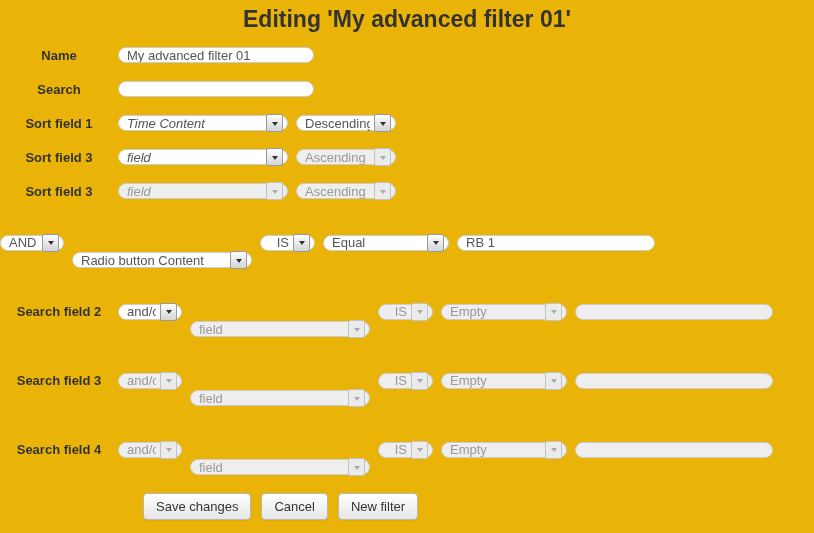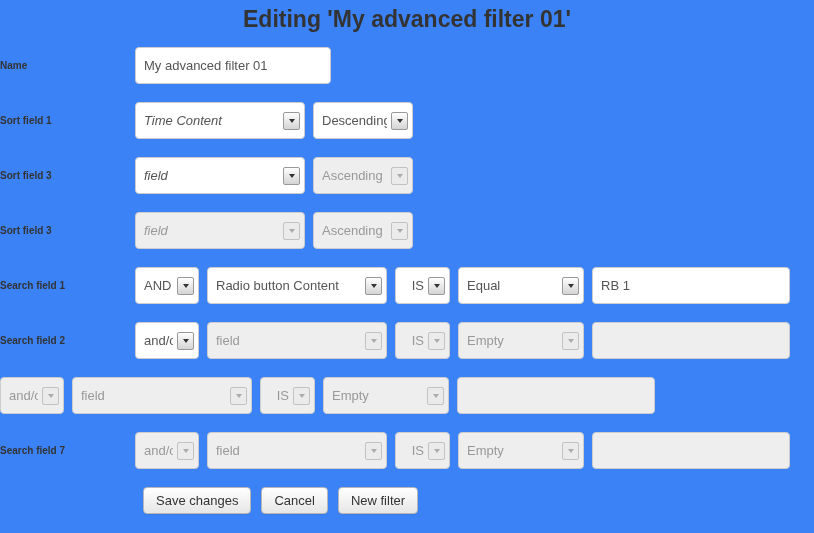--- a/index.html
+++ b/index.html
@@ -1,32 +1,32 @@
 <!DOCTYPE html>
 <html><head>
 <meta charset="utf-8">
 <style>
   * { box-sizing: border-box; margin: 0; padding: 0; }
   html, body { background: #ffffff; }
   body {
     width: 814px; height: 533px; overflow: hidden;
     font-family: "Liberation Sans", sans-serif;
   }
-  .page { width: 814px; height: 533px; background: #3b82f6; }
+  .page { width: 814px; height: 533px; background: #eab308; }
   .title {
     text-align: center; font-size: 23px; font-weight: bold; color: #333;
     padding-top: 6px; margin-bottom: 14px; letter-spacing: 0;
   }
   .row { display: flex; align-items: center; margin-bottom: 18px; }
   .lbl {
-    width: 118px; flex-shrink: 0; text-align: left; margin-right: 17px;
-    font-size: 10px; font-weight: bold; color: #333; white-space: nowrap;
+    width: 118px; flex-shrink: 0; text-align: center; 
+    font-size: 13px; font-weight: bold; color: #333; white-space: nowrap;
   }
   .ctl {
-    height: 37px; border: 1px solid #ccc; border-radius: 4px;
+    height: 16px; border: 1px solid #ccc; border-radius: 12px;
     background: #fff; font-size: 13px; color: #555;
     font-family: "Liberation Sans", sans-serif;
   }
   input.ctl { padding: 4px 8px; outline: none; margin-right: 8px; }
   .select {
     display: flex; align-items: center; padding-left: 8px; margin-right: 8px;
     cursor: default; user-select: none;
   }
   .select .val { flex: 1; white-space: nowrap; overflow: hidden; line-height: 25px; }
   .sel-btn {
@@ -37,21 +37,21 @@
   }
   .tri {
     width: 0; height: 0; margin-top: 1px;
     border-left: 3px solid transparent; border-right: 3px solid transparent;
     border-top: 4px solid #333;
   }
   .disabled { background: #eee !important; color: #999 !important; }
   .select.disabled .sel-btn { border-color: #c2c2c2; background: #ebebeb; }
   .select.disabled .tri { border-top-color: #ababab; }
   .w196 { width: 196px; } .w80 { width: 80px; } .w170 { width: 170px; font-style: italic; }
-  .w100 { width: 100px; } .w64 { width: 64px; } .w180 { width: 180px; }
+  .w100 { width: 100px; } .w64 { width: 64px; } .w180 { width: 180px; margin-top: 35px; }
   .w55 { width: 55px; text-align: right; } .w126 { width: 126px; } .w198 { width: 198px; }
   .btn-row { padding-left: 143px; }
   .btn {
     height: 27px; padding: 0 12px; margin-right: 10px;
     border: 1px solid #b7b7b7; border-radius: 4px;
     background: linear-gradient(#ffffff, #e6e6e6);
     color: #333; font-size: 13px; font-family: "Liberation Sans", sans-serif;
     cursor: pointer; box-shadow: 0 1px 1px rgba(0,0,0,0.05); text-align: center;
   }
 </style>
@@ -61,20 +61,24 @@
 <div class="page">
 
   <div class="title">Editing 'My advanced filter 01'</div>
 
   <div class="row">
     <div class="lbl">Name</div>
     <input class="ctl w196" type="text" value="My advanced filter 01" style="">
   </div>
 
 
+  <div class="row">
+    <div class="lbl">Search</div>
+    <input class="ctl w196" type="text" value="" style="">
+  </div>
 
   <div class="row">
     <div class="lbl">Sort field 1</div>
     <div class="ctl select w170">
       <span class="val">Time Content</span>
       <span class="sel-btn">
           <span class="tri"></span>
         </span>
     </div>
     <div class="ctl select w100">
@@ -111,21 +115,20 @@
     </div>
     <div class="ctl select w100 disabled">
       <span class="val">Ascending</span>
       <span class="sel-btn">
           <span class="tri"></span>
         </span>
     </div>
   </div>
 
   <div class="row">
-    <div class="lbl">Search field 1</div>
     <div class="ctl select w64">
       <span class="val">AND</span>
       <span class="sel-btn">
           <span class="tri"></span>
         </span>
     </div>
     <div class="ctl select w180">
       <span class="val">Radio button Content</span>
       <span class="sel-btn">
           <span class="tri"></span>
@@ -169,20 +172,21 @@
     <div class="ctl select w126 disabled">
       <span class="val">Empty</span>
       <span class="sel-btn">
           <span class="tri"></span>
         </span>
     </div>
     <input class="ctl w198 disabled" type="text" disabled="" value="" style="">
   </div>
 
   <div class="row">
+    <div class="lbl">Search field 3</div>
     <div class="ctl select w64 disabled">
       <span class="val">and/or</span>
       <span class="sel-btn">
           <span class="tri"></span>
         </span>
     </div>
     <div class="ctl select w180 disabled">
       <span class="val">field</span>
       <span class="sel-btn">
           <span class="tri"></span>
@@ -197,21 +201,21 @@
     <div class="ctl select w126 disabled">
       <span class="val">Empty</span>
       <span class="sel-btn">
           <span class="tri"></span>
         </span>
     </div>
     <input class="ctl w198 disabled" type="text" disabled="" value="" style="">
   </div>
 
   <div class="row">
-    <div class="lbl">Search field 7</div>
+    <div class="lbl">Search field 4</div>
     <div class="ctl select w64 disabled">
       <span class="val">and/or</span>
       <span class="sel-btn">
           <span class="tri"></span>
         </span>
     </div>
     <div class="ctl select w180 disabled">
       <span class="val">field</span>
       <span class="sel-btn">
           <span class="tri"></span>

